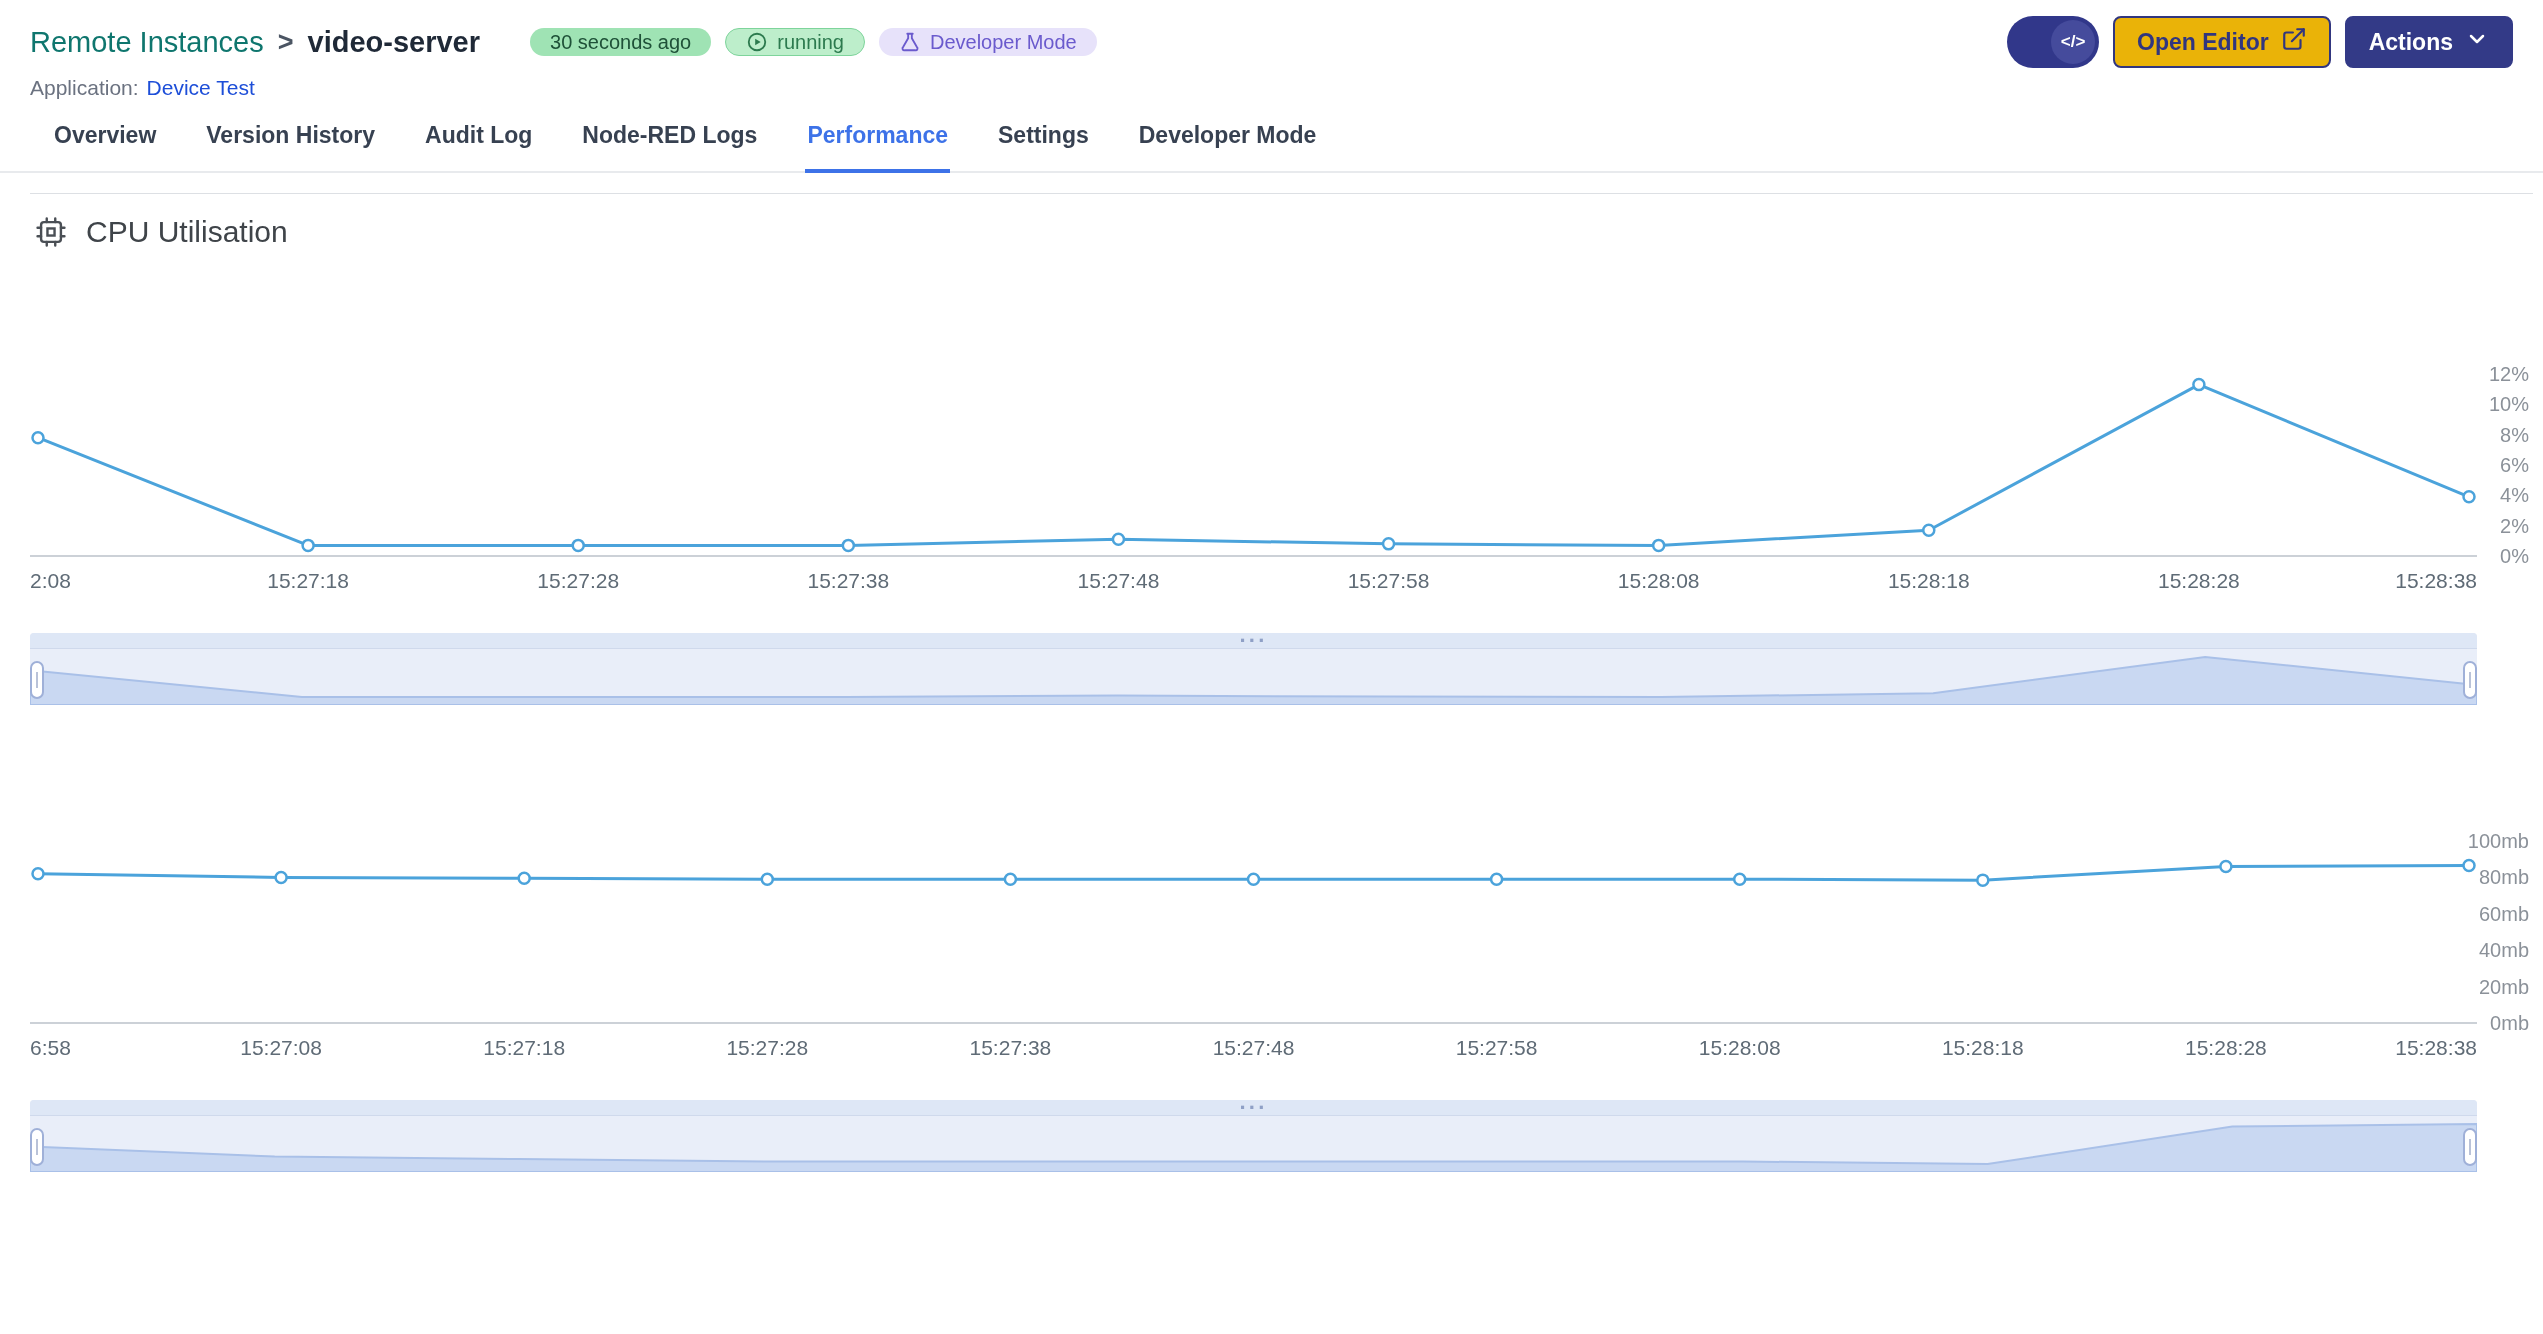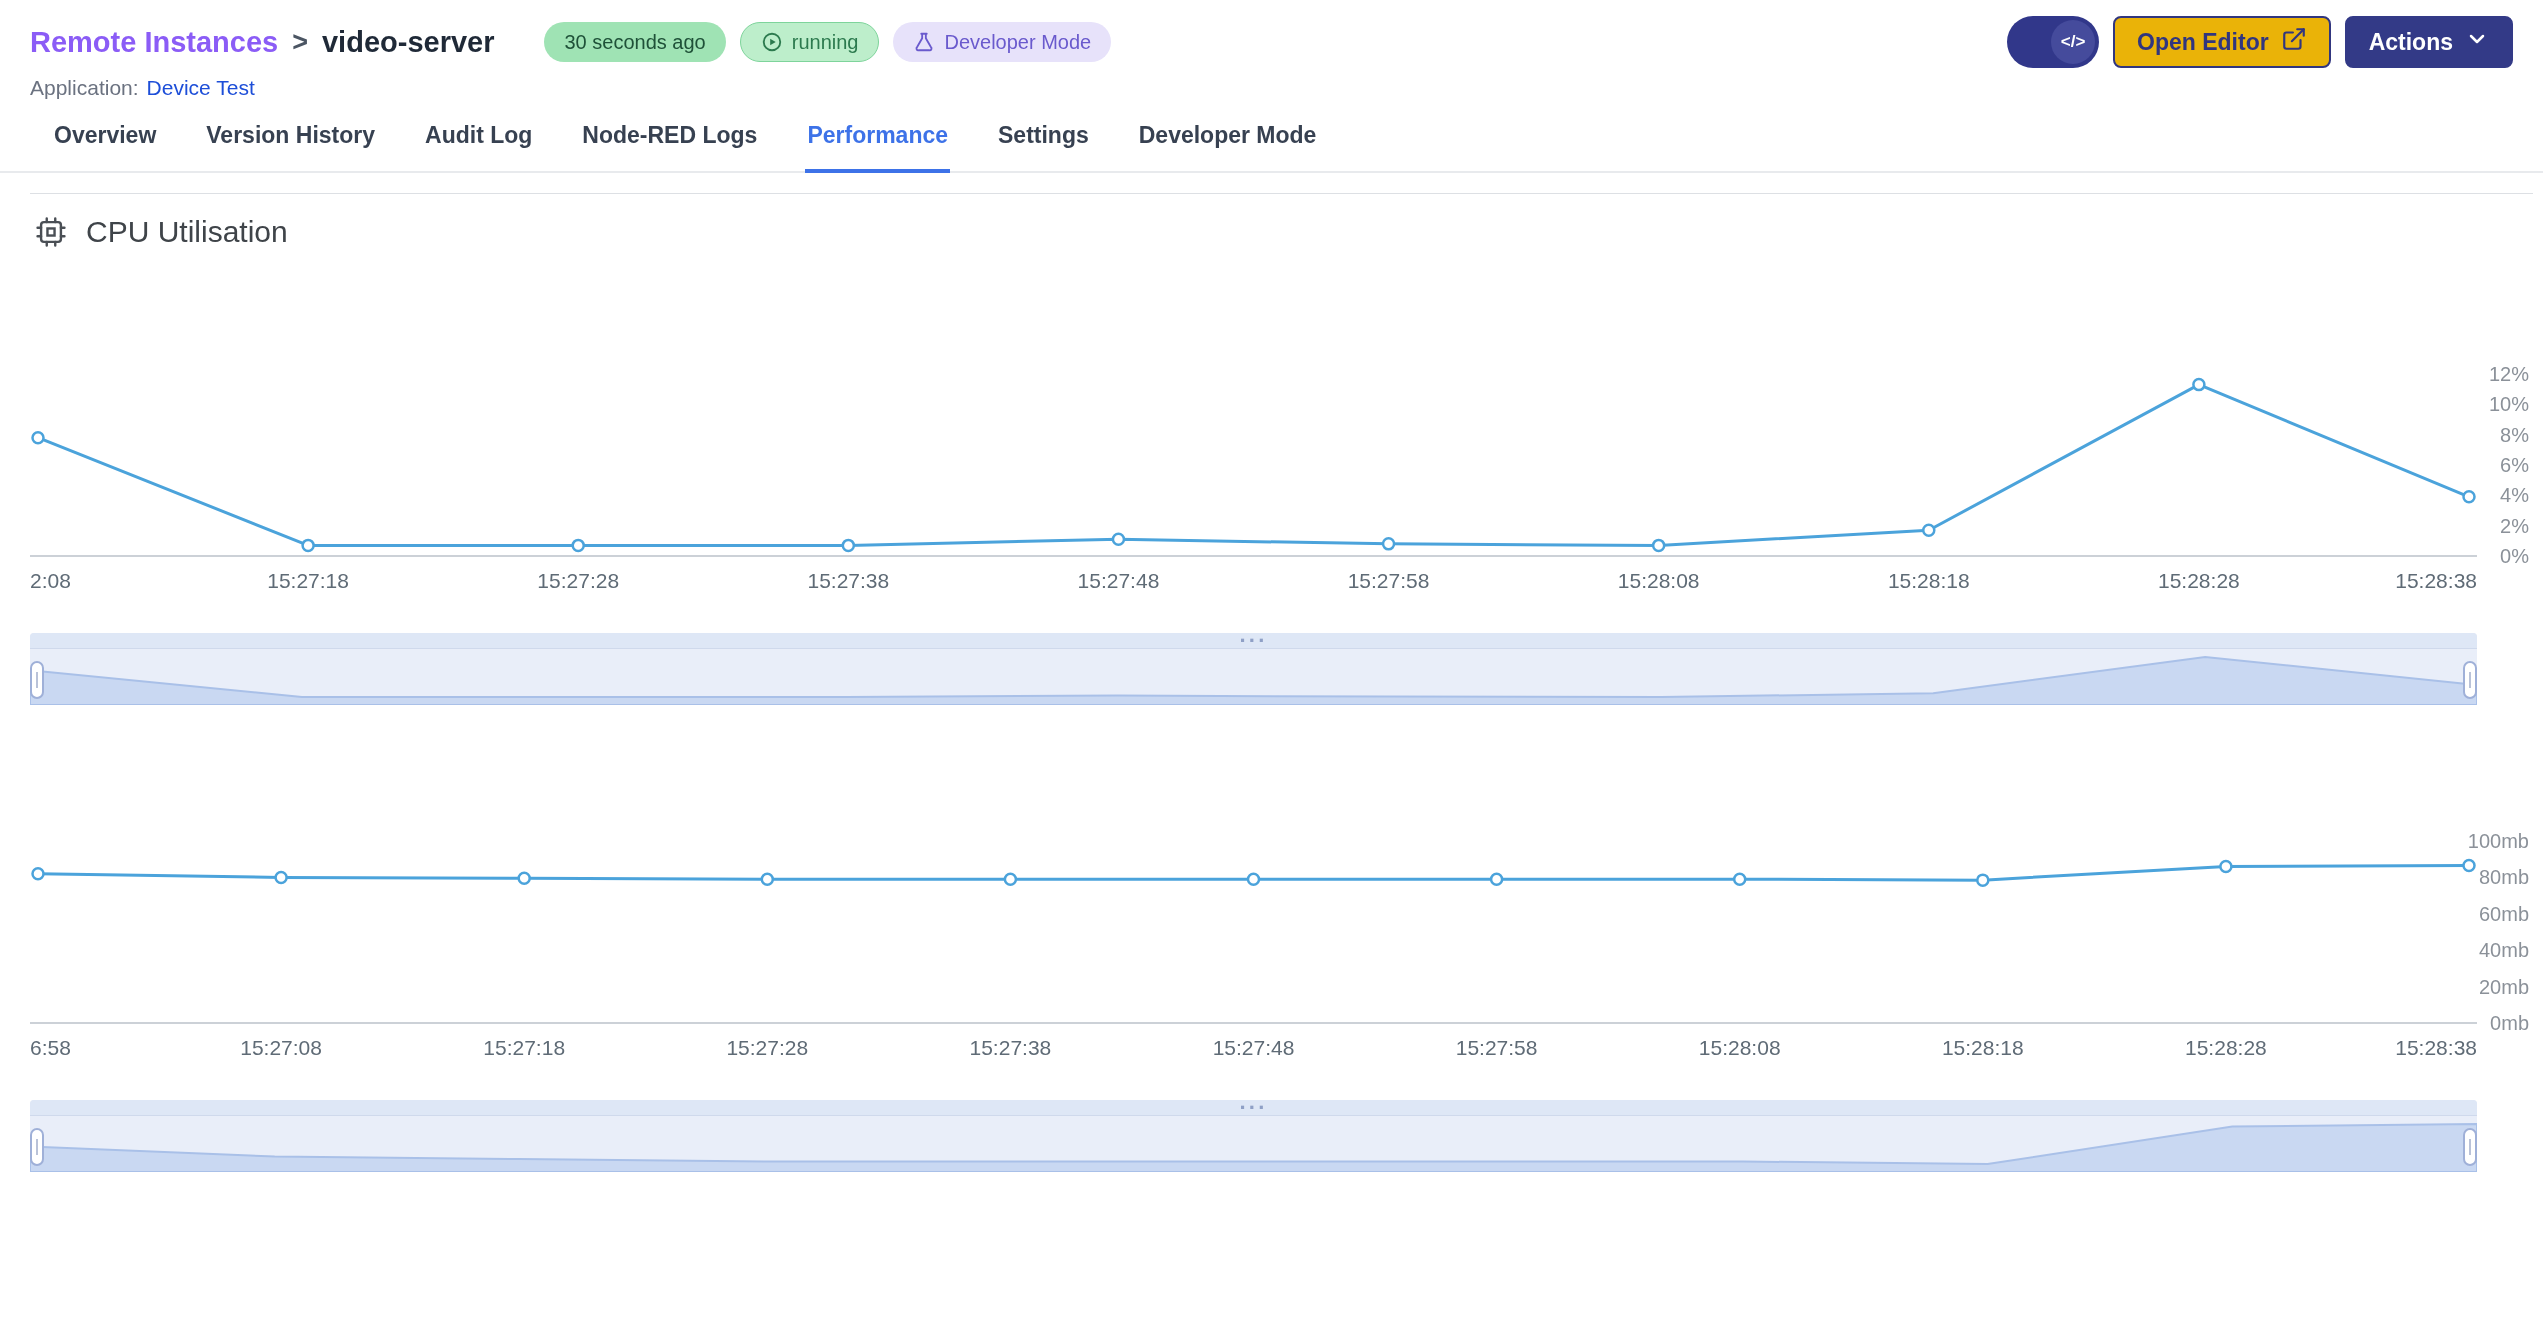--- a/index.html
+++ b/index.html
@@ -7,24 +7,24 @@
   body {
     width: 2543px; height: 1334px; overflow: hidden;
     background: #ffffff; color: #3f4449;
     font-family: "Liberation Sans", sans-serif;
   }
 
   
   header { padding: 16px 30px 0 30px; display: flex; align-items: flex-start; }
   .header-left { flex: 1; }
   .breadcrumb-row { display: flex; align-items: center; gap: 14px; height: 52px; }
-  .crumb-root { color: #8b5cf6; font-size: 29px; font-weight: 700; text-decoration: none; cursor: pointer; }
+  .crumb-root { color: #0f766e; font-size: 29px; font-weight: 400; text-decoration: none; cursor: pointer; }
   .crumb-sep { color: #4b5563; font-size: 27px; font-weight: 600; }
   .crumb-current { color: #1f2937; font-size: 29px; font-weight: 700; }
-  .badge { display: inline-flex; align-items: center; gap: 9px; height: 40px; border-radius: 20px;
+  .badge { display: inline-flex; align-items: center; gap: 9px; height: 28px; border-radius: 20px;
            padding: 0 20px; font-size: 20px; font-weight: 500; white-space: nowrap; }
   .badge-last-seen { background: #9fe3b4; color: #1f5138; margin-left: 36px; }
   .badge-running { background: #bdeecb; color: #2c7a4e; border: 1.5px solid #7ed49b; }
   .badge-devmode { background: #e7e2fa; color: #6a5acd; }
   .badge svg { display: block; }
   .app-row { margin-top: 8px; height: 30px; display: flex; align-items: flex-start; gap: 8px; font-size: 21px; }
   .app-label { color: #6b7280; }
   .app-link { color: #1d4ed8; text-decoration: none; cursor: pointer; }
 
   .header-right { display: flex; align-items: center; gap: 14px; }

